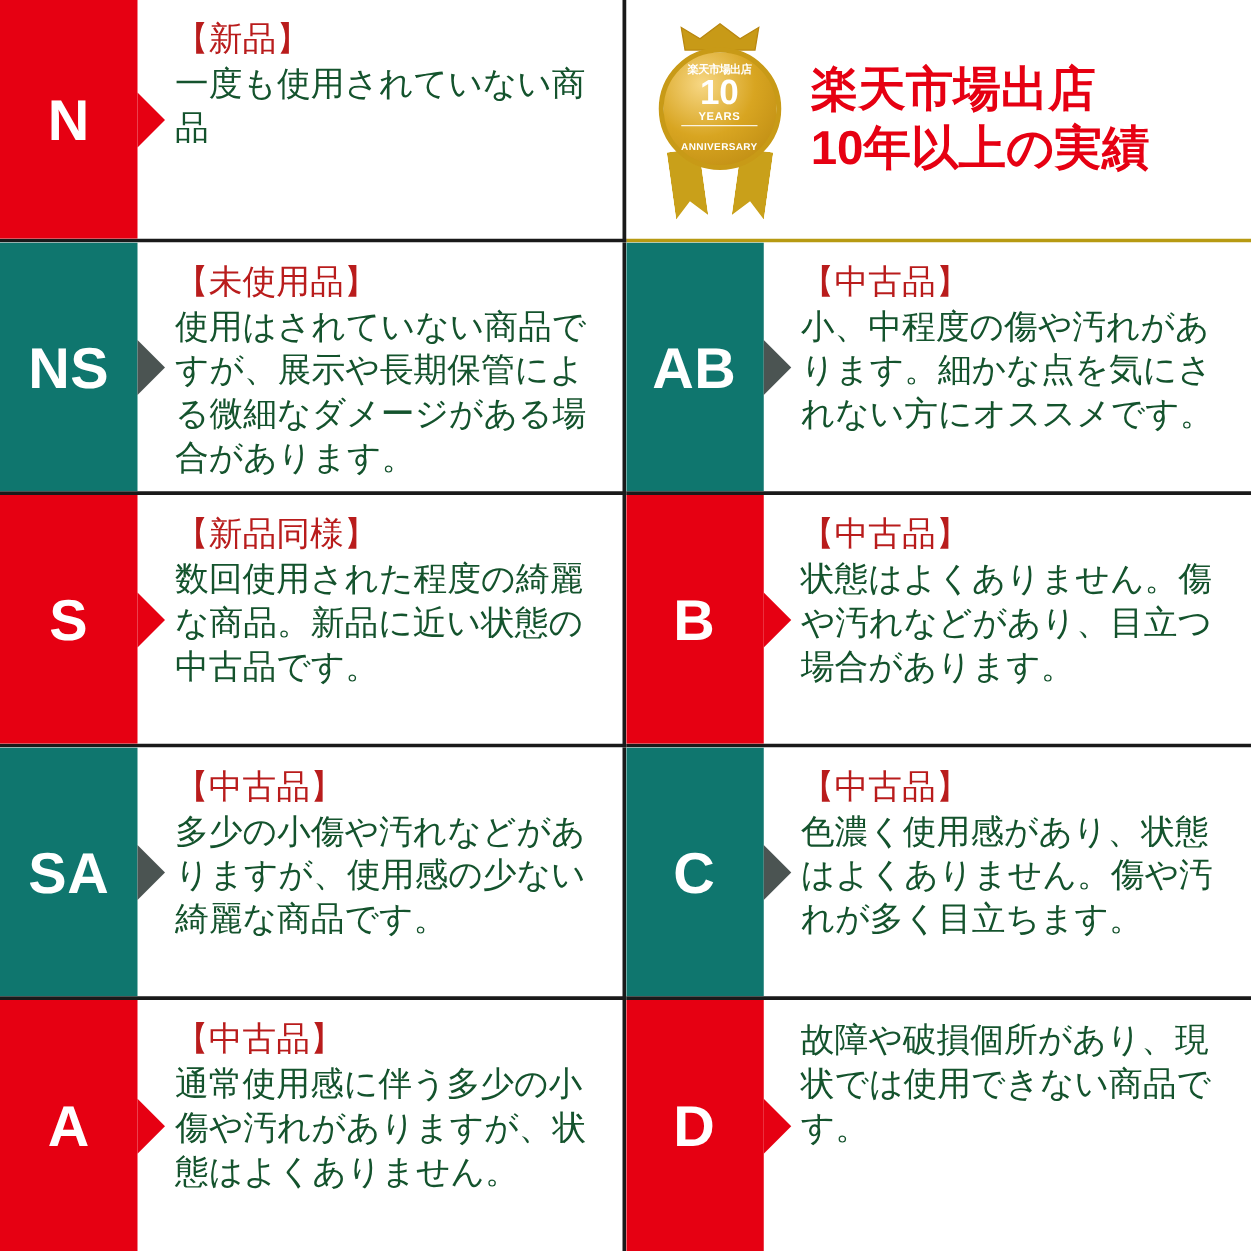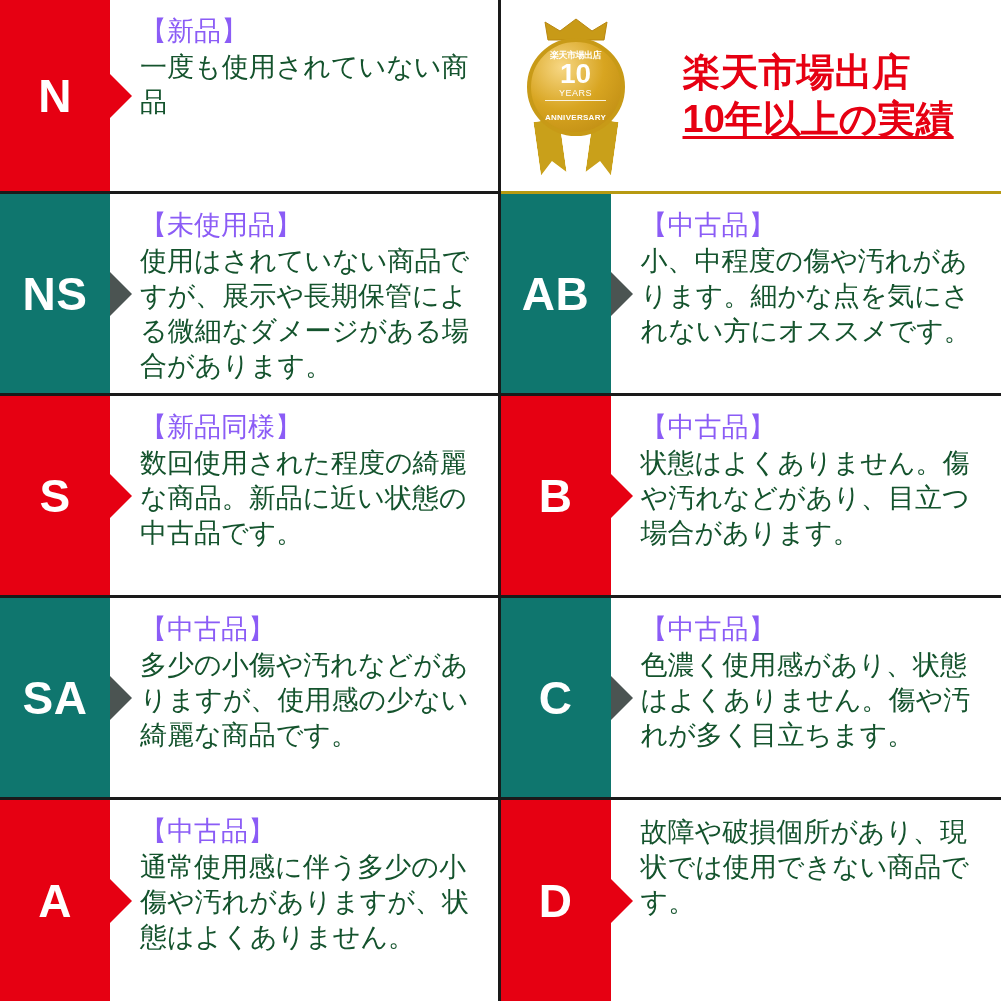--- a/index.html
+++ b/index.html
@@ -78,42 +78,41 @@
     flex: 1;
     padding: 14px 10px 10px 30px;
     box-sizing: border-box;
     display: flex;
     flex-direction: column;
     justify-content: flex-start;
   }
   .desc .title {
     font-size: 27px;
     line-height: 1.28;
-    color: #8b5cf6;
+    color: #b91c1c;
     font-weight: normal;
     white-space: nowrap;
   }
   .desc .body {
     font-size: 27px;
     line-height: 1.3;
     color: #14532d;
     margin-top: 1px;
   }
   
   .badge-cell {
     display: flex;
     flex-direction: row;
     align-items: center;
     border-right: none;
     border-bottom: 3px solid #b79a12;
     box-sizing: border-box;
     background: #ffffff;
     padding-left: 16px;
     overflow: hidden;
-    gap: 34px;
   }
   .medal {
     position: relative;
     width: 118px;
     min-width: 118px;
     height: 160px;
   }
   .medal .crown {
     position: absolute;
     left: 50%;
@@ -146,21 +145,21 @@
     margin-top: -2px;
   }
   .medal .num {
     font-size: 28px;
     font-weight: bold;
     line-height: 0.95;
     margin-top: -1px;
   }
   .medal .years {
     font-size: 9px;
-    font-weight: normal;
+    font-weight: bold;
     letter-spacing: 0.5px;
     text-align: right;
   }
   .medal .anniv {
     font-size: 8px;
     font-weight: bold;
     letter-spacing: 0.3px;
     margin-top: 2px;
     border-top: 1px solid rgba(255,255,255,0.85);
     padding-top: 12px;
@@ -189,21 +188,20 @@
     justify-content: center;
   }
   .badge-text .line {
     color: #e60012;
     font-size: 38px;
     font-weight: bold;
     line-height: 1.22;
     white-space: nowrap;
   }
   .badge-text .line.underline {
-    text-decoration: underline;
     text-decoration-thickness: 3px;
     text-underline-offset: 4px;
   }
 </style>
 </head>
 <body>
 
 <div id="sheet">
   <div class="grid">
 

